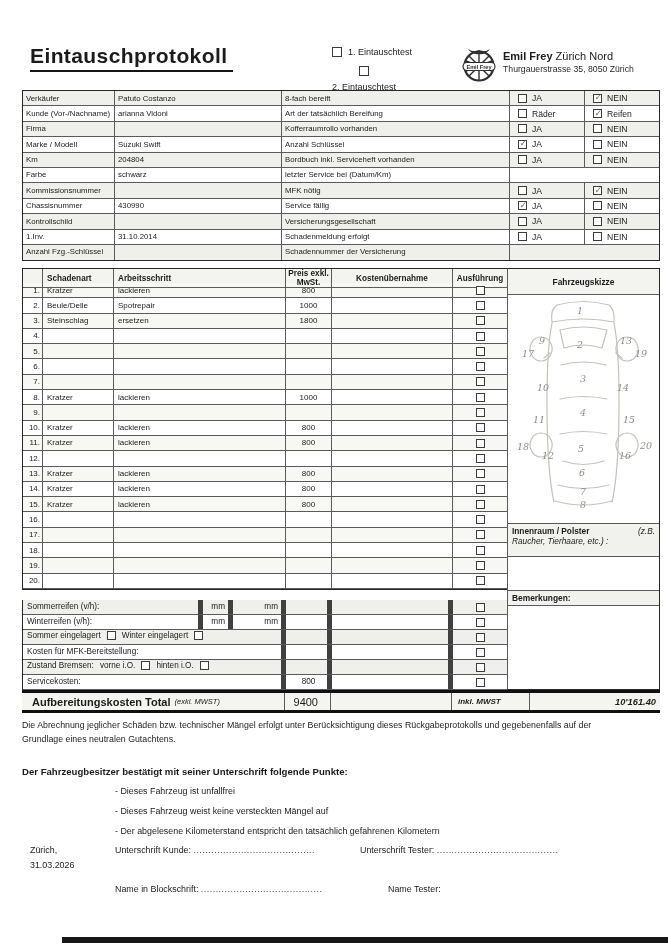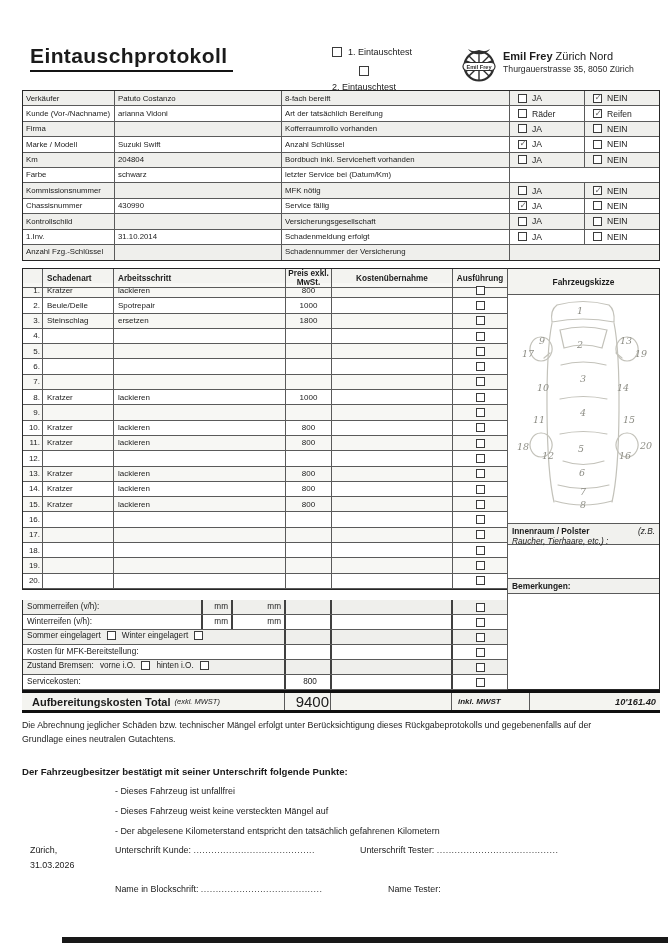--- a/index.html
+++ b/index.html
@@ -45,47 +45,47 @@
   .dcell { border-right:1px solid #5a5a5a; border-bottom:1px solid #5a5a5a; font-size:8px;
            padding:2.5px 0 0 4px; overflow:hidden; white-space:nowrap; }
   .dcell:last-child { border-right:none; }
   .dcell.dn { text-align:right; padding-right:2px; padding-left:0; }
   .dcell.dp { text-align:center; padding-left:0; }
   .dcell.dc { display:flex; align-items:center; justify-content:center; padding:0; }
   
   #special-rows { position:absolute; left:22px; top:600px; width:486px; border-left:1.3px solid #262626; border-right:1.3px solid #262626; }
   .srow { display:grid; height:15px; border-bottom:1px solid #5a5a5a; }
   .srow.shade { background:#efefec; }
-  .srow .scell { border-right:2px solid #404040; font-size:8.2px; padding:2px 0 4px 4px; overflow:hidden; white-space:nowrap; }
+  .srow .scell { border-right:5px solid #404040; font-size:8.2px; padding:2px 0 4px 4px; overflow:hidden; white-space:nowrap; }
   .srow .scell:last-child { border-right:none; }
   .srow .flexc { display:flex; align-items:center; gap:6px; padding-top:0; }
   .srow .ckc { display:flex; align-items:center; justify-content:center; padding:0; }
   .tyre { grid-template-columns:180px 30px 53px 46px 121px 1fr; }
   .wide { grid-template-columns:263px 46px 121px 1fr; }
   .mmcell { text-align:right; padding-right:3px !important; }
   
   #total-row { position:absolute; left:22px; top:690px; width:638px; height:23px;
     border-top:3.5px solid #101010; border-bottom:3.5px solid #101010; background:#f4f4f0;
     display:grid; grid-template-columns:263px 46px 121px 78px 1fr; }
   #total-row > div { border-right:1px solid #5a5a5a; display:flex; align-items:center; overflow:hidden; white-space:nowrap; }
   #total-row > div:last-child { border-right:none; }
   #total-label { font-size:11px; font-weight:700; padding-left:10px; }
   #total-sublabel { font-size:7.5px; font-style:italic; font-weight:400; margin-left:4px; }
-  #total-amount { justify-content:flex-end; font-size:15px; padding-right:1px; }
+  #total-amount { justify-content:flex-end; font-size:11px; padding-right:12px; }
   #total-incl { font-size:8px; font-weight:700; font-style:italic; padding-left:6px; }
   #total-incl-amount { justify-content:flex-end; font-size:9.3px; font-weight:700; font-style:italic; padding-right:4px; }
   
   #right-col { position:absolute; left:507px; top:268px; width:153px; height:422px;
     border:1.3px solid #262626; border-left:1px solid #5a5a5a; display:flex; flex-direction:column; }
   #skizze-head { height:26px; background:#f3f3f0; border-bottom:1px solid #5a5a5a; font-size:8.4px; font-weight:700;
     display:flex; align-items:center; justify-content:center; }
   #sketch-area { height:229px; position:relative; border-bottom:1px solid #5a5a5a; }
   #sketch-area svg { position:absolute; left:0; top:0; }
   .sknum { position:absolute; font-family:"DejaVu Serif", serif; font-style:italic; font-size:9.5px; color:#8e8e86; }
-  #innen-head { height:21px; background:#f1f1ee; border-bottom:1px solid #5a5a5a; font-size:8.3px; padding:2px 4px; }
+  #innen-head { height:33px; background:#f1f1ee; border-bottom:1px solid #5a5a5a; font-size:8.3px; padding:2px 4px; }
   #innen-line1 { display:flex; justify-content:space-between; }
   #innen-title { font-weight:700; }
   .it { font-style:italic; }
   #innen-empty { height:34px; border-bottom:1px solid #5a5a5a; }
   #bem-head { height:15px; background:#f1f1ee; border-bottom:1px solid #5a5a5a; font-size:8.4px; font-weight:700; padding:2px 4px; }
   #bem-empty { flex:1; }
   
   #disclaimer { position:absolute; left:22px; top:719px; width:608px; font-size:8.8px; line-height:1.55; }
   #confirm-heading { position:absolute; left:22px; top:766px; font-size:9.6px; font-weight:700; }
   .point { position:absolute; left:115px; font-size:8.9px; }

